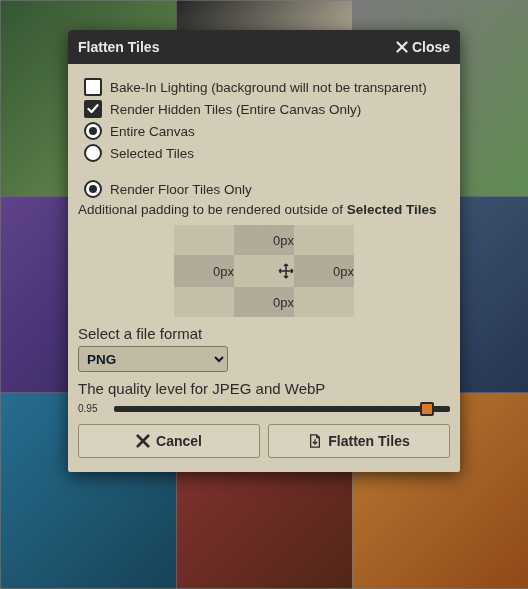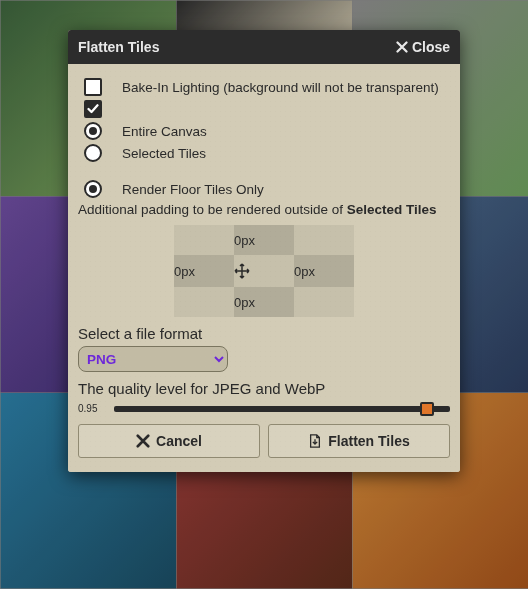--- a/index.html
+++ b/index.html
@@ -63,21 +63,21 @@
   }
   .close-btn svg { width: 12px; height: 12px; }
   .body {
     padding: 10px 10px 14px 10px;
     background: #d3ccb6;
     background-image: radial-gradient(rgba(0,0,0,.02) 15%, transparent 16%);
     background-size: 5px 5px;
     color: #2a2a2a;
     font-size: 13.5px;
   }
-  .row { display: flex; align-items: center; gap: 20px; margin: 4px 0 4px 6px; }
+  .row { display: flex; align-items: center; gap: 8px; margin: 4px 0 4px 6px; }
   .group-gap { height: 10px; }
   .checkbox {
     width: 18px; height: 18px;
     border: 2px solid #2a2a2a;
     background: #fff;
     display: inline-flex; align-items: center; justify-content: center;
     border-radius: 2px;
     cursor: pointer;
     flex-shrink: 0;
   }
@@ -103,35 +103,35 @@
   .padding-label b { font-weight: 700; }
   .pad-grid {
     width: 180px; height: 92px;
     margin: 8px auto 8px auto;
     background: rgba(0,0,0,.06);
     display: grid;
     grid-template-columns: 60px 60px 60px;
     grid-template-rows: 30px 32px 30px;
     font-size: 13px;
   }
-  .pad-grid div { display: flex; align-items: center; justify-content: flex-start; }
+  .pad-grid div { display: flex; align-items: center; justify-content: flex-end; }
   .pad-cell { background: rgba(0,0,0,.10); cursor: pointer; }
   .pad-center svg { width: 16px; height: 16px; }
   .field-label { margin-top: 8px; font-size: 15px; }
   .select-wrap { margin-top: 4px; }
   select {
     width: 150px;
     height: 26px;
     background: #c2bba4;
     border: 1px solid #7a755f;
     font-size: 13.5px;
     font-weight: 600;
-    color: #6d28d9;
+    color: #0f172a;
     padding: 0 4px;
-    border-radius: 8px;
+    border-radius: 3px;
   }
   .slider-row {
     display: flex; align-items: center; gap: 6px;
     margin-top: 6px;
   }
   .slider-val { font-size: 10px; min-width: 30px; }
   input[type=range] {
     -webkit-appearance: none;
     flex: 1; height: 6px;
     background: #2a2a2a;
@@ -200,20 +200,21 @@
     <div class="row">
       <span class="checkbox"></span>
       <span class="subtle">Bake-In Lighting (background will not be transparent)</span>
     </div>
     <div class="row">
       <span class="checkbox checked">
         <svg viewBox="0 0 16 16">
             <path d="M2 8 L6 12 L14 3" stroke="#fff" stroke-width="3" fill="none" stroke-linecap="round" stroke-linejoin="round"></path>
           </svg>
       </span>
+      <span class="subtle">Render Hidden Tiles (Entire Canvas Only)</span>
     </div>
 
     <div class="row">
       <span class="radio checked"></span>
       <span class="subtle">Entire Canvas</span>
     </div>
     <div class="row">
       <span class="radio"></span>
       <span class="subtle">Selected Tiles</span>
     </div>

